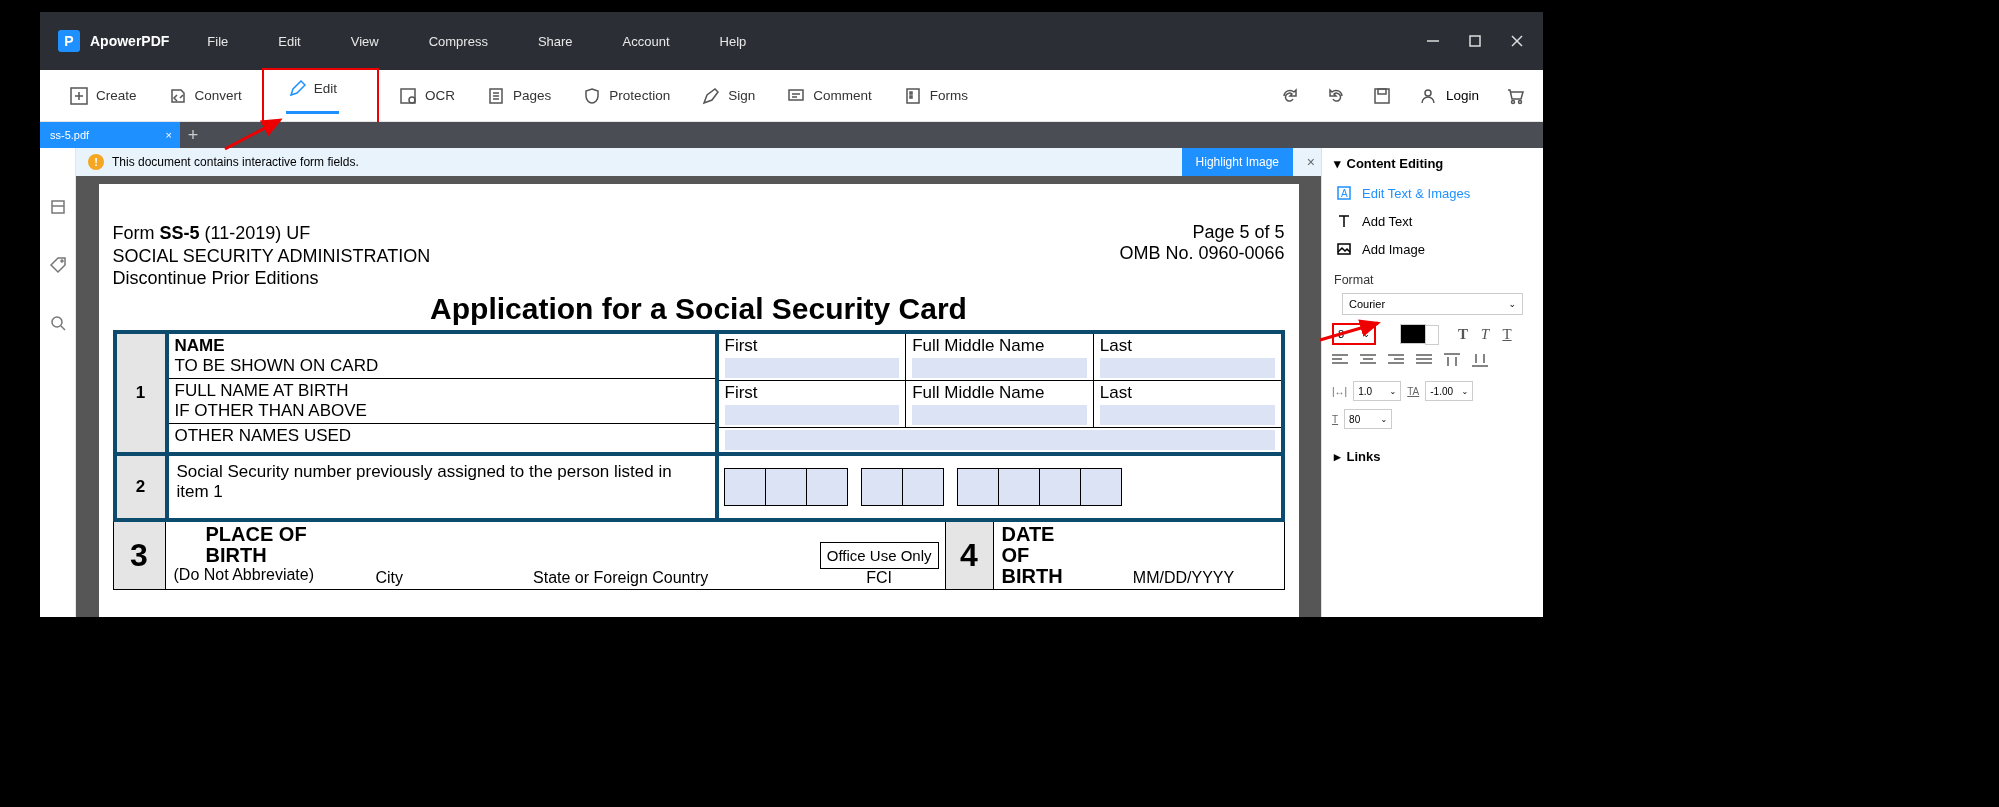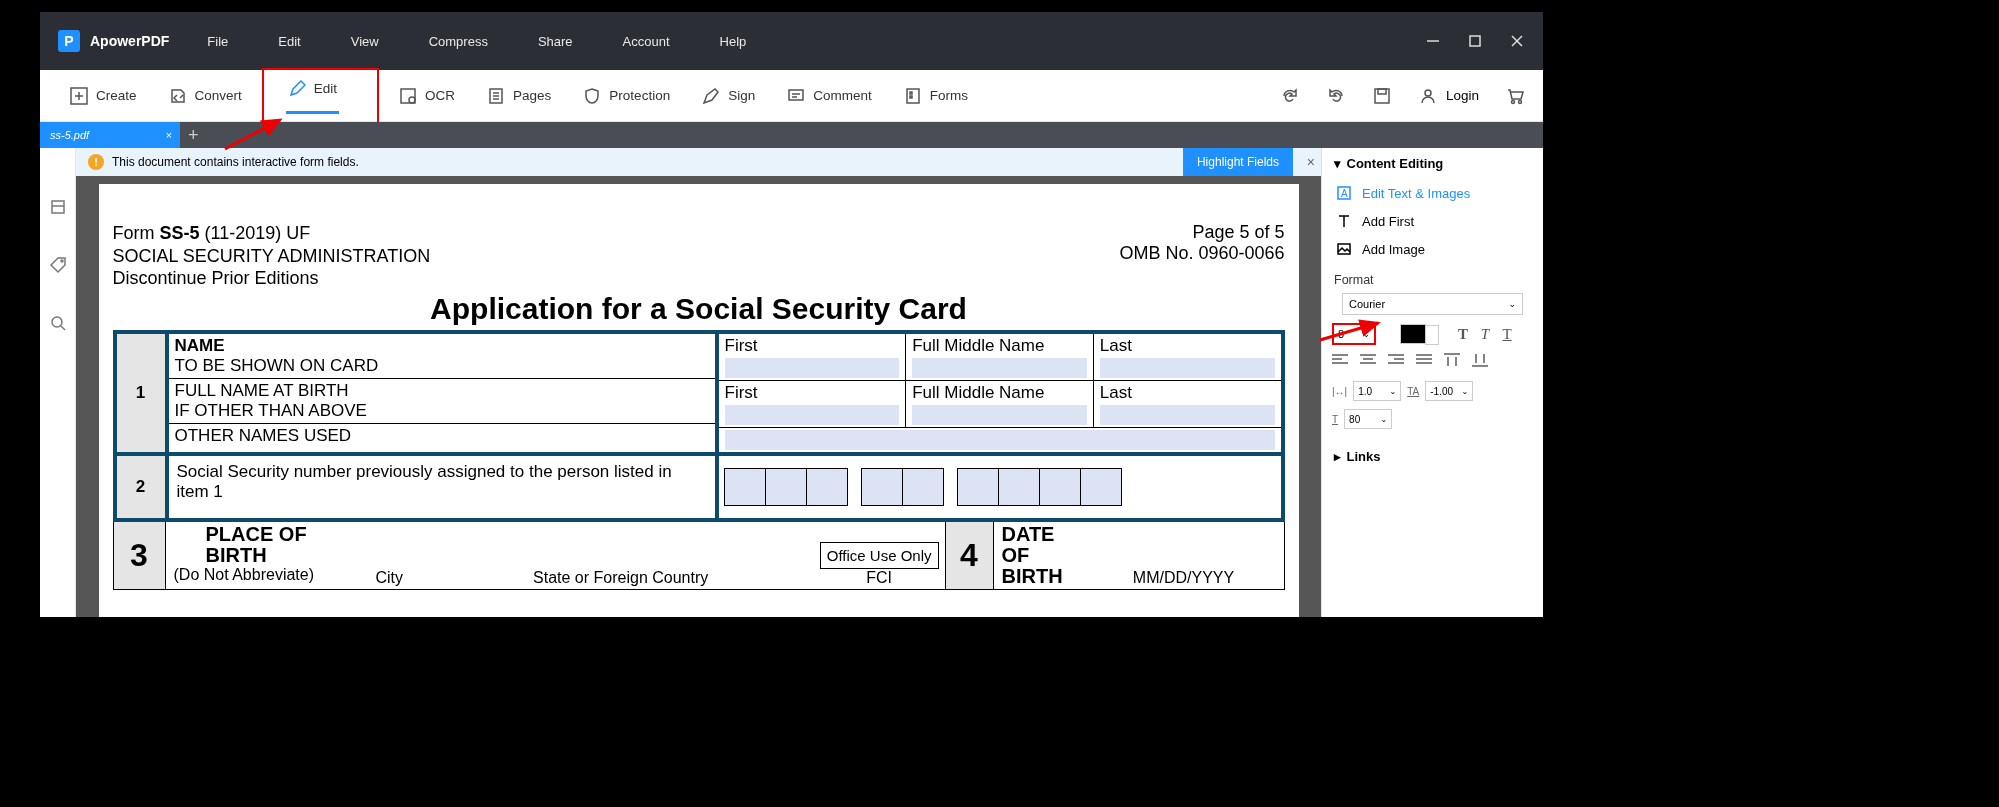--- a/index.html
+++ b/index.html
@@ -23,21 +23,21 @@
 .tool-btn.active { position: relative; }
 .tool-btn.active::after { content: ""; position: absolute; bottom: -10px; left: 10px; right: 10px; height: 3px; background: #1e90ff; }
 .tool-btn.active .tool-icon svg { stroke: #1e90ff; }
 .red-box-edit { border: 2px solid #e00; padding: 4px 28px 18px 12px; margin: -4px 0; }
 .toolbar-right { margin-left: auto; display: flex; align-items: center; gap: 26px; }
 .tb-icon { width: 20px; height: 20px; cursor: pointer; }
 .tb-icon svg { width: 20px; height: 20px; stroke: #555; fill: none; stroke-width: 1.5; }
 .login-btn { display: flex; align-items: center; gap: 8px; font-size: 13.5px; cursor: pointer; }
 
 
-.tab-bar { height: 26px; background: #4a4d54; display: flex; align-items: center; font-style: italic; }
+.tab-bar { height: 26px; background: #4a4d54; display: flex; align-items: center; }
 .tab { height: 26px; background: #1e90ff; color: #fff; font-size: 11px; padding: 0 30px 0 10px; display: flex; align-items: center; position: relative; min-width: 140px; }
 .tab-close { position: absolute; right: 8px; cursor: pointer; }
 .tab-add { width: 26px; height: 26px; display: flex; align-items: center; justify-content: center; color: #ccc; cursor: pointer; font-size: 18px; }
 
 
 .notif-bar { height: 28px; background: #e8f3fc; display: flex; align-items: center; font-size: 12px; padding-left: 12px; position: relative; }
 .notif-icon { width: 16px; height: 16px; background: #f5a623; border-radius: 50%; color: #fff; display: flex; align-items: center; justify-content: center; font-size: 11px; font-weight: bold; margin-right: 8px; }
 .highlight-btn { position: absolute; right: 28px; top: 0; height: 100%; background: #1e90ff; color: #fff; padding: 0 14px; display: flex; align-items: center; font-size: 12px; cursor: pointer; }
 .notif-close { position: absolute; right: 6px; top: 6px; cursor: pointer; font-size: 14px; color: #666; }
 
@@ -284,21 +284,21 @@
       <div class="rail-icon"><svg viewBox="0 0 18 18">
             <circle cx="8" cy="8" r="5"></circle>
             <line x1="12" y1="12" x2="16" y2="16"></line>
           </svg></div>
     </div>
 
     <div style="flex:1; display:flex; flex-direction:column;">
       <div class="notif-bar">
         <div class="notif-icon">!</div>
         <span>This document contains interactive form fields.</span>
-        <div class="highlight-btn">Highlight Fields</div>
+        <div class="highlight-btn">Highlight Image</div>
         <div class="notif-close">×</div>
       </div>
       <div class="doc-area">
         <div class="page">
           <div class="doc-header">
             <div class="left-h">
               <div><span>Form </span><b>SS-5</b><span> (11-2019) UF</span></div>
               <div>SOCIAL SECURITY ADMINISTRATION</div>
               <div>Discontinue Prior Editions</div>
             </div>
@@ -411,21 +411,21 @@
           </span>
         <span>Edit Text &amp; Images</span>
       </div>
       <div class="panel-item">
         <span class="pi-icon">
             <svg viewBox="0 0 16 16">
               <line x1="3" y1="3" x2="13" y2="3"></line>
               <line x1="8" y1="3" x2="8" y2="14"></line>
             </svg>
           </span>
-        <span>Add First</span>
+        <span>Add Text</span>
       </div>
       <div class="panel-item">
         <span class="pi-icon">
             <svg viewBox="0 0 16 16">
               <rect x="2" y="3" width="12" height="10"></rect>
               <path d="M2 11l4-4 3 3 2-2 3 3"></path>
             </svg>
           </span>
         <span>Add Image</span>
       </div>

